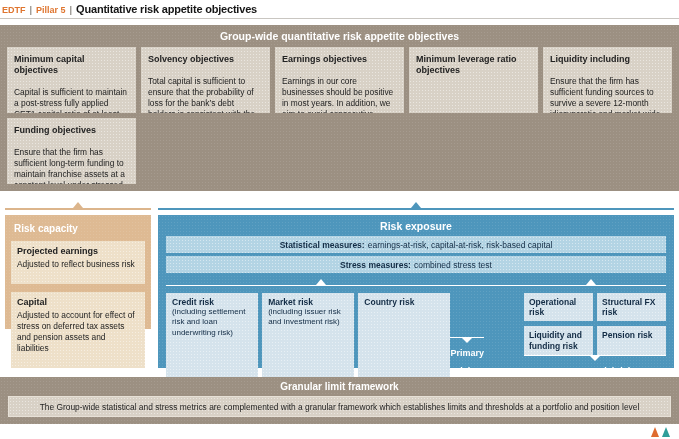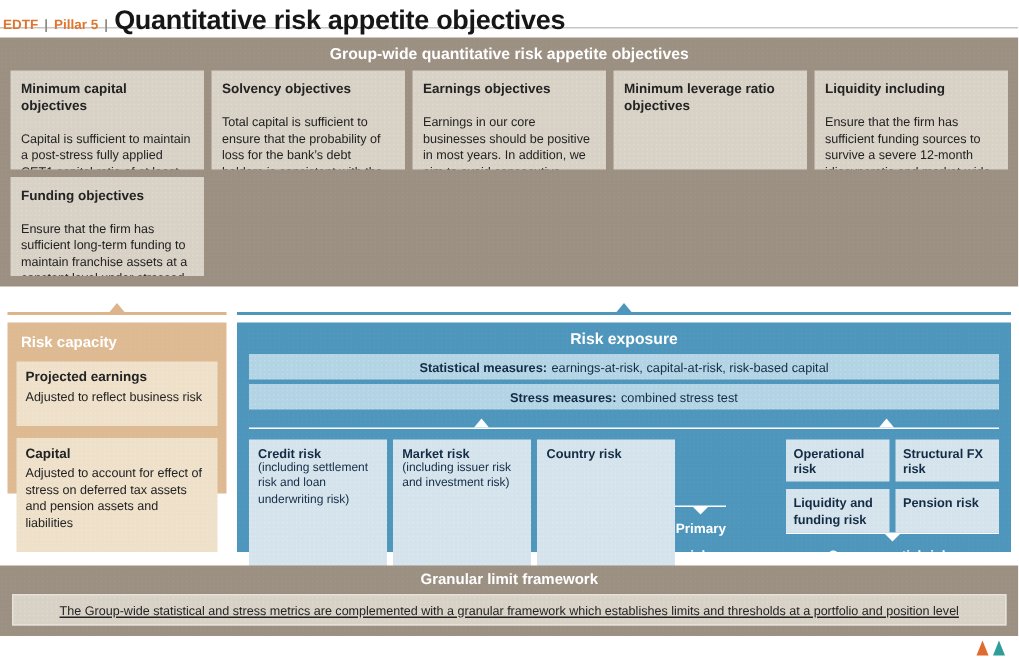--- a/index.html
+++ b/index.html
@@ -10,21 +10,21 @@
     -webkit-font-smoothing:antialiased;
   }
   
   .doc-header {
     position:absolute; top:0; left:0; width:679px; height:19px;
     border-bottom:1px solid #c9c6c1;
     display:flex; align-items:baseline; gap:4px; padding:3px 0 0 2px;
   }
   .hdr-tag { color:#df752f; font-weight:bold; font-size:9px; }
   .hdr-pipe { color:#8f8c86; font-weight:bold; font-size:9px; }
-  .hdr-title { color:#161616; font-weight:bold; font-size:18px; letter-spacing:-0.2px; }
+  .hdr-title { color:#161616; font-weight:bold; font-size:11px; letter-spacing:-0.2px; }
   
   .sec-title { color:#fff; font-weight:bold; font-size:10.5px; text-align:center; }
   .dots-light {
     background-image:radial-gradient(rgba(255,255,255,0.45) 11%, rgba(0,0,0,0) 12%);
     background-size:3px 3px;
   }
   .dots-faint {
     background-image:radial-gradient(rgba(255,255,255,0.10) 11%, rgba(0,0,0,0) 12%);
     background-size:3px 3px;
   }
@@ -90,21 +90,21 @@
   .group-footer .lbl { color:#fff; font-weight:bold; font-size:9px; }
   
   .granular {
     position:absolute; top:377px; left:0; width:679px; height:47px;
     background-color:#9c9082; padding:4px 8px;
   }
   .granular .sec-title { margin-bottom:4px; font-size:10px; }
   .gran-bar {
     background-color:#d8d1c6; border:1px solid #e7e1d7; height:21px;
     display:flex; align-items:center; justify-content:center;
-    font-size:8.4px; color:#232323;text-decoration:underline;
+    font-size:8.4px; color:#232323;
   }
   
   .corner { position:absolute; right:9px; bottom:2px; display:flex; gap:3px; }
   .corner .tri-up { border-left-width:4.5px; border-right-width:4.5px; border-bottom-width:10px; }
   .mark-orange { color:#df6b2f; }
   .mark-teal { color:#2f9e9a; }
 </style>
 </head>
 <body>
 

